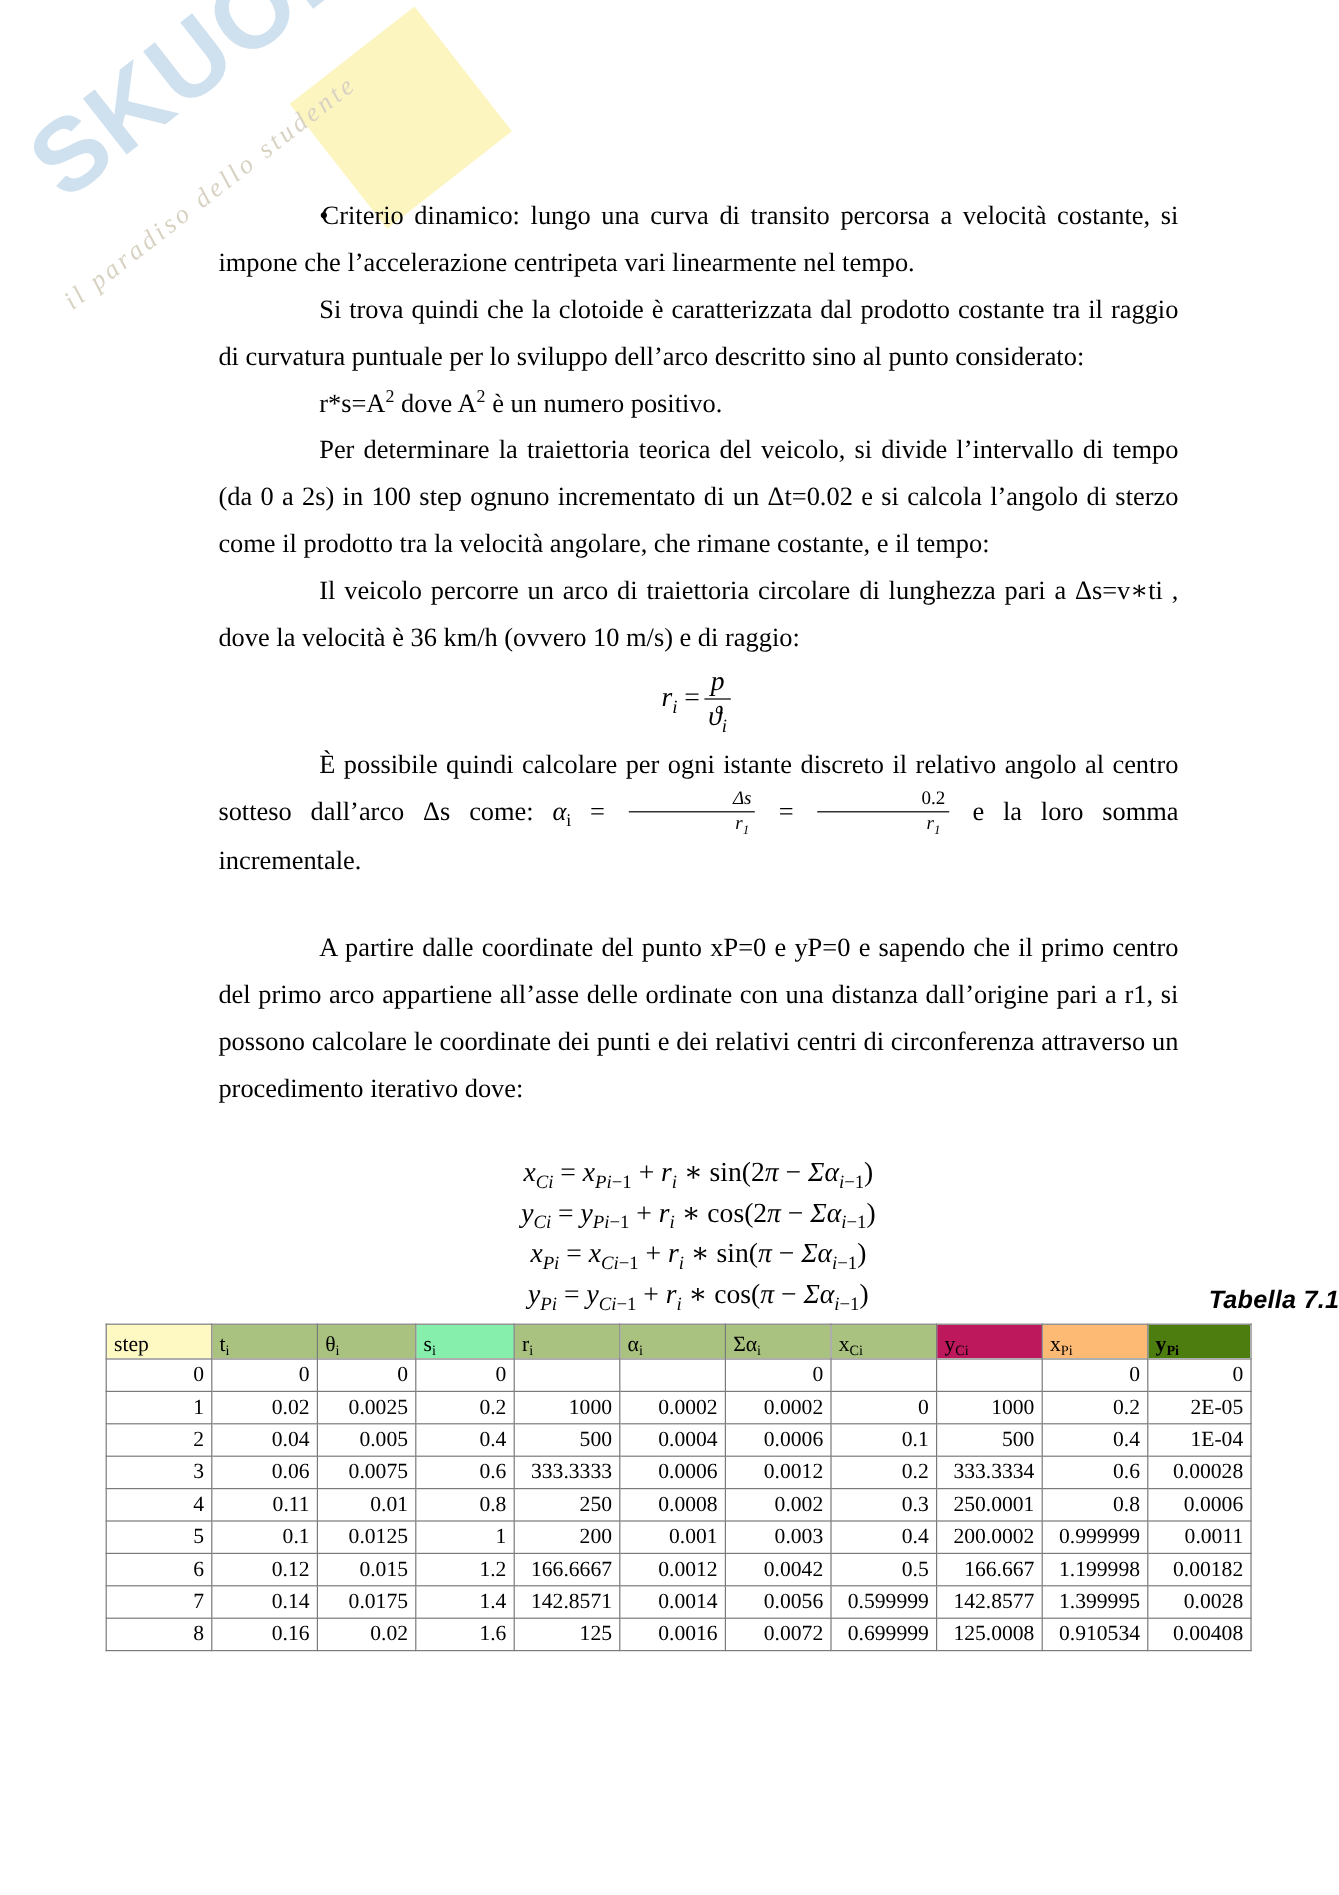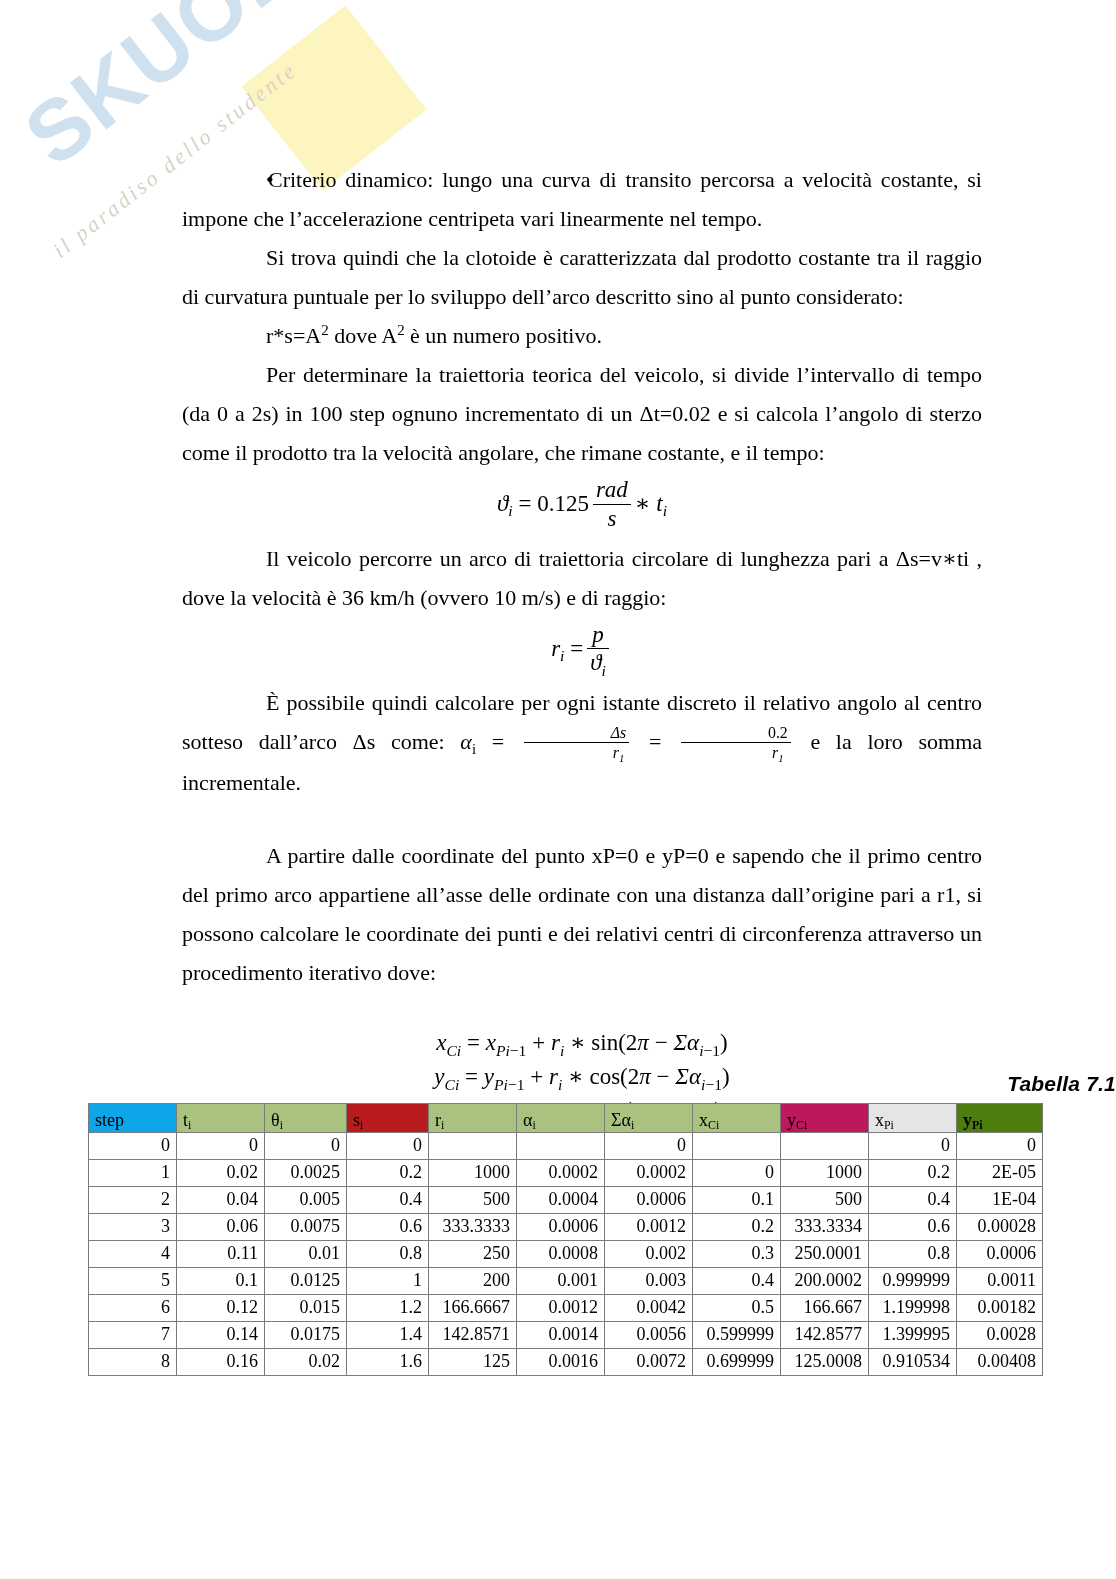--- a/index.html
+++ b/index.html
@@ -189,25 +189,20 @@
   <div class="content">
 
     <p class="para bullet-line"><span class="bullet-mark">•</span><span>Criterio</span><span> dinamico: lungo una curva di transito percorsa a velocità costante, si impone che l’accelerazione centripeta vari linearmente nel tempo.</span></p>
 
     <p class="para indent">Si trova quindi che la clotoide è caratterizzata dal prodotto costante tra il raggio di curvatura puntuale per lo sviluppo dell’arco descritto sino al punto considerato:</p>
 
     <p class="para indent"><span>r*s=A</span><sup class="exp">2</sup><span> dove A</span><sup class="exp">2</sup><span> è un numero positivo.</span></p>
 
     <p class="para indent">Per determinare la traiettoria teorica del veicolo, si divide l’intervallo di tempo (da 0 a 2s) in 100 step ognuno incrementato di un Δt=0.02 e si calcola l’angolo di sterzo come il prodotto tra la velocità angolare, che rimane costante, e il tempo:</p>
 
-    <div class="math">
-      <span class="mi">ϑ</span><sub class="sb">i</sub>
-      <span class="mn">= 0.125</span><span class="frac"><span class="num mi">rad</span><span class="den mi">s</span></span><span class="mn">∗</span>
-      <span class="mi">t</span><sub class="sb">i</sub>
-    </div>
 
     <p class="para indent"><span>Il veicolo percorre un arco di traiettoria circolare di lunghezza pari a Δs=v</span><span>∗</span><span>ti  , dove la velocità è 36 km/h (ovvero 10 m/s) e di raggio:</span></p>
 
     <div class="math">
       <span class="mi">r</span><sub class="sb">i</sub>
       <span class="mn">=</span><span class="frac"><span class="num mi">p</span><span class="den mi"><span>ϑ</span><sub class="sb">i</sub></span></span>
     </div>
 
     <p class="para indent"><span>È possibile quindi calcolare per ogni istante discreto il relativo angolo al centro sotteso dall’arco Δs come: </span><span class="mi">α</span><sub class="sb">i</sub> <span>=</span> <span class="frac small"><span class="num mi">Δs</span><span class="den mi"><span>r</span><sub class="sb">1</sub></span></span> <span>=</span> <span class="frac small"><span class="num mn">0.2</span><span class="den mi"><span>r</span><sub class="sb">1</sub></span></span><span> e la loro somma incrementale.</span></p>
 
@@ -241,30 +236,30 @@
         <col style="width:88px">
           <col style="width:88px">
           <col style="width:88px">
           <col style="width:88px">
         <col style="width:88px">
           <col style="width:88px">
           <col style="width:86px">
       </colgroup>
       <thead>
         <tr>
-            <th style="background: #0ea5e9;"><span>step</span></th>
+            <th style="background: #fef9c3;"><span>step</span></th>
             <th style="background: rgb(169, 194, 127);"><span>t</span><sub>i</sub></th>
             <th style="background: rgb(169, 194, 127);"><span>θ</span><sub>i</sub></th>
-            <th style="background: #b91c1c;"><span>s</span><sub>i</sub></th>
+            <th style="background: #86efac;"><span>s</span><sub>i</sub></th>
             <th style="background: rgb(169, 194, 127);"><span>r</span><sub>i</sub></th>
             <th style="background: rgb(169, 194, 127); margin-top: 24px;"><span>α</span><sub>i</sub></th>
             <th style="background: rgb(169, 194, 127); margin-left: 33px;"><span>Σα</span><sub>i</sub></th>
             <th style="background: rgb(169, 194, 127);"><span>x</span><sub>Ci</sub></th>
             <th style="background: #be185d;"><span>y</span><sub>Ci</sub></th>
-            <th style="background: #e5e5e5; margin-left: 20px;"><span>x</span><sub>Pi</sub></th>
+            <th style="background: #fdba74; margin-left: 20px;"><span>x</span><sub>Pi</sub></th>
             <th style="background: #4d7c0f; font-weight: bold;"><span>y</span><sub>Pi</sub></th>
           </tr>
       </thead>
       <tbody>
           <tr>
             <td>0</td>
             <td>0</td>
             <td>0</td>
             <td>0</td>
             <td></td>

